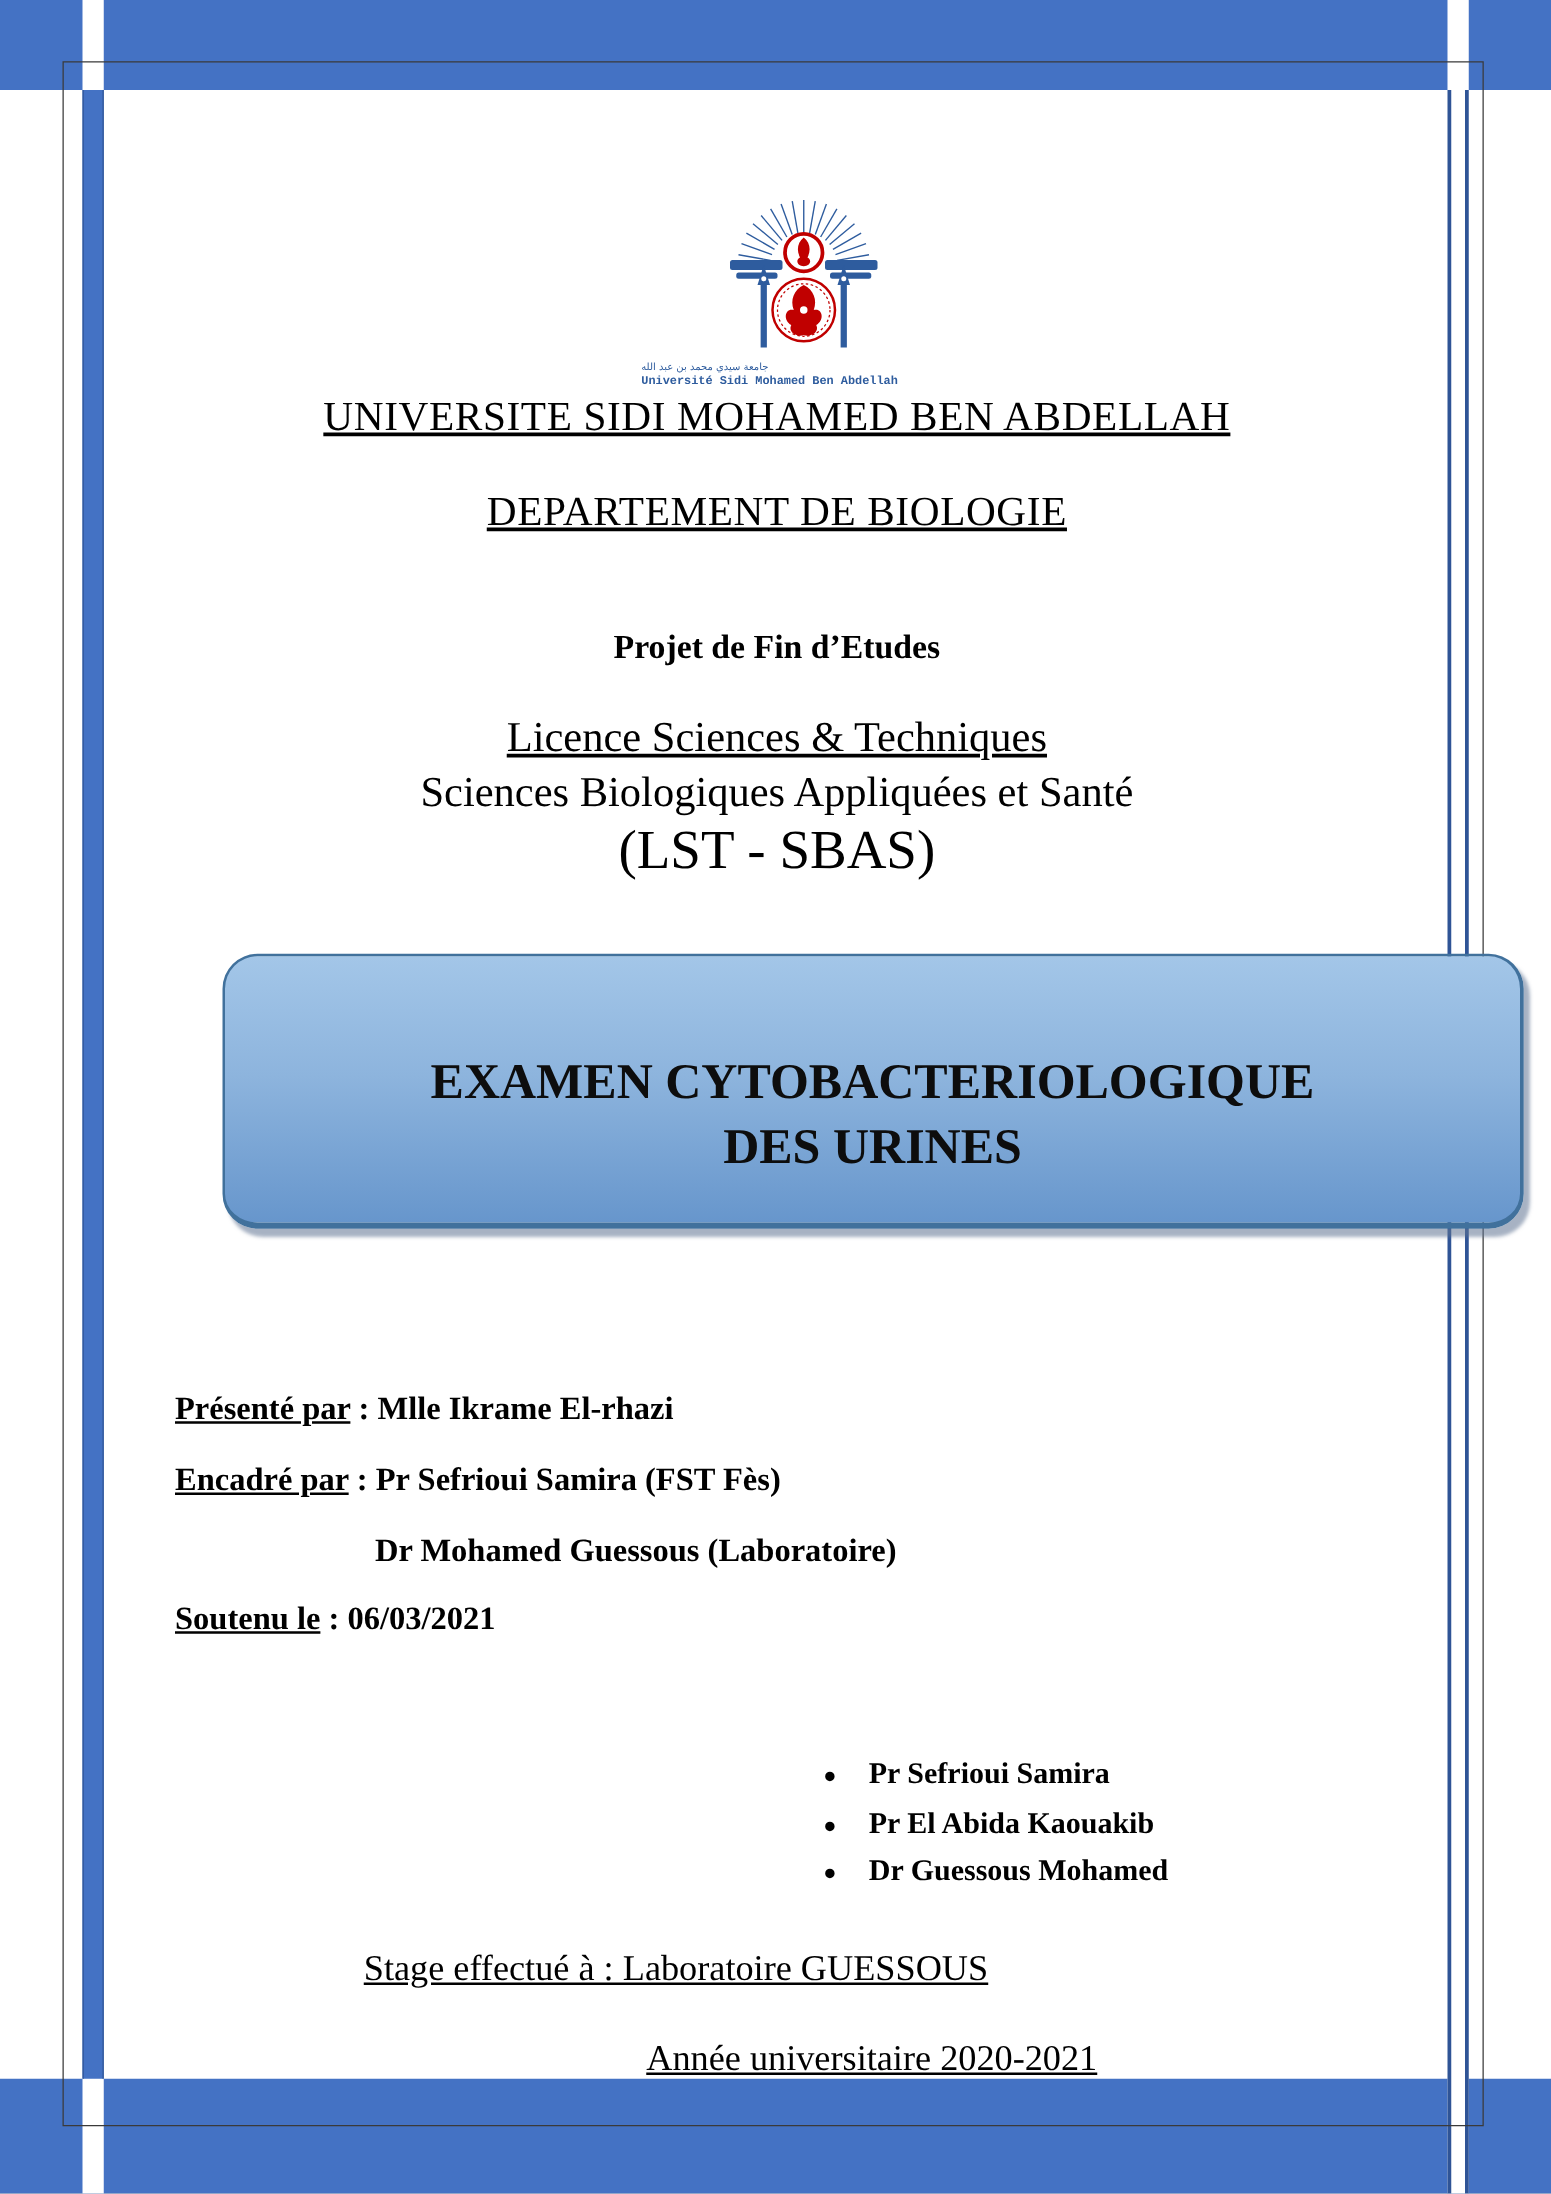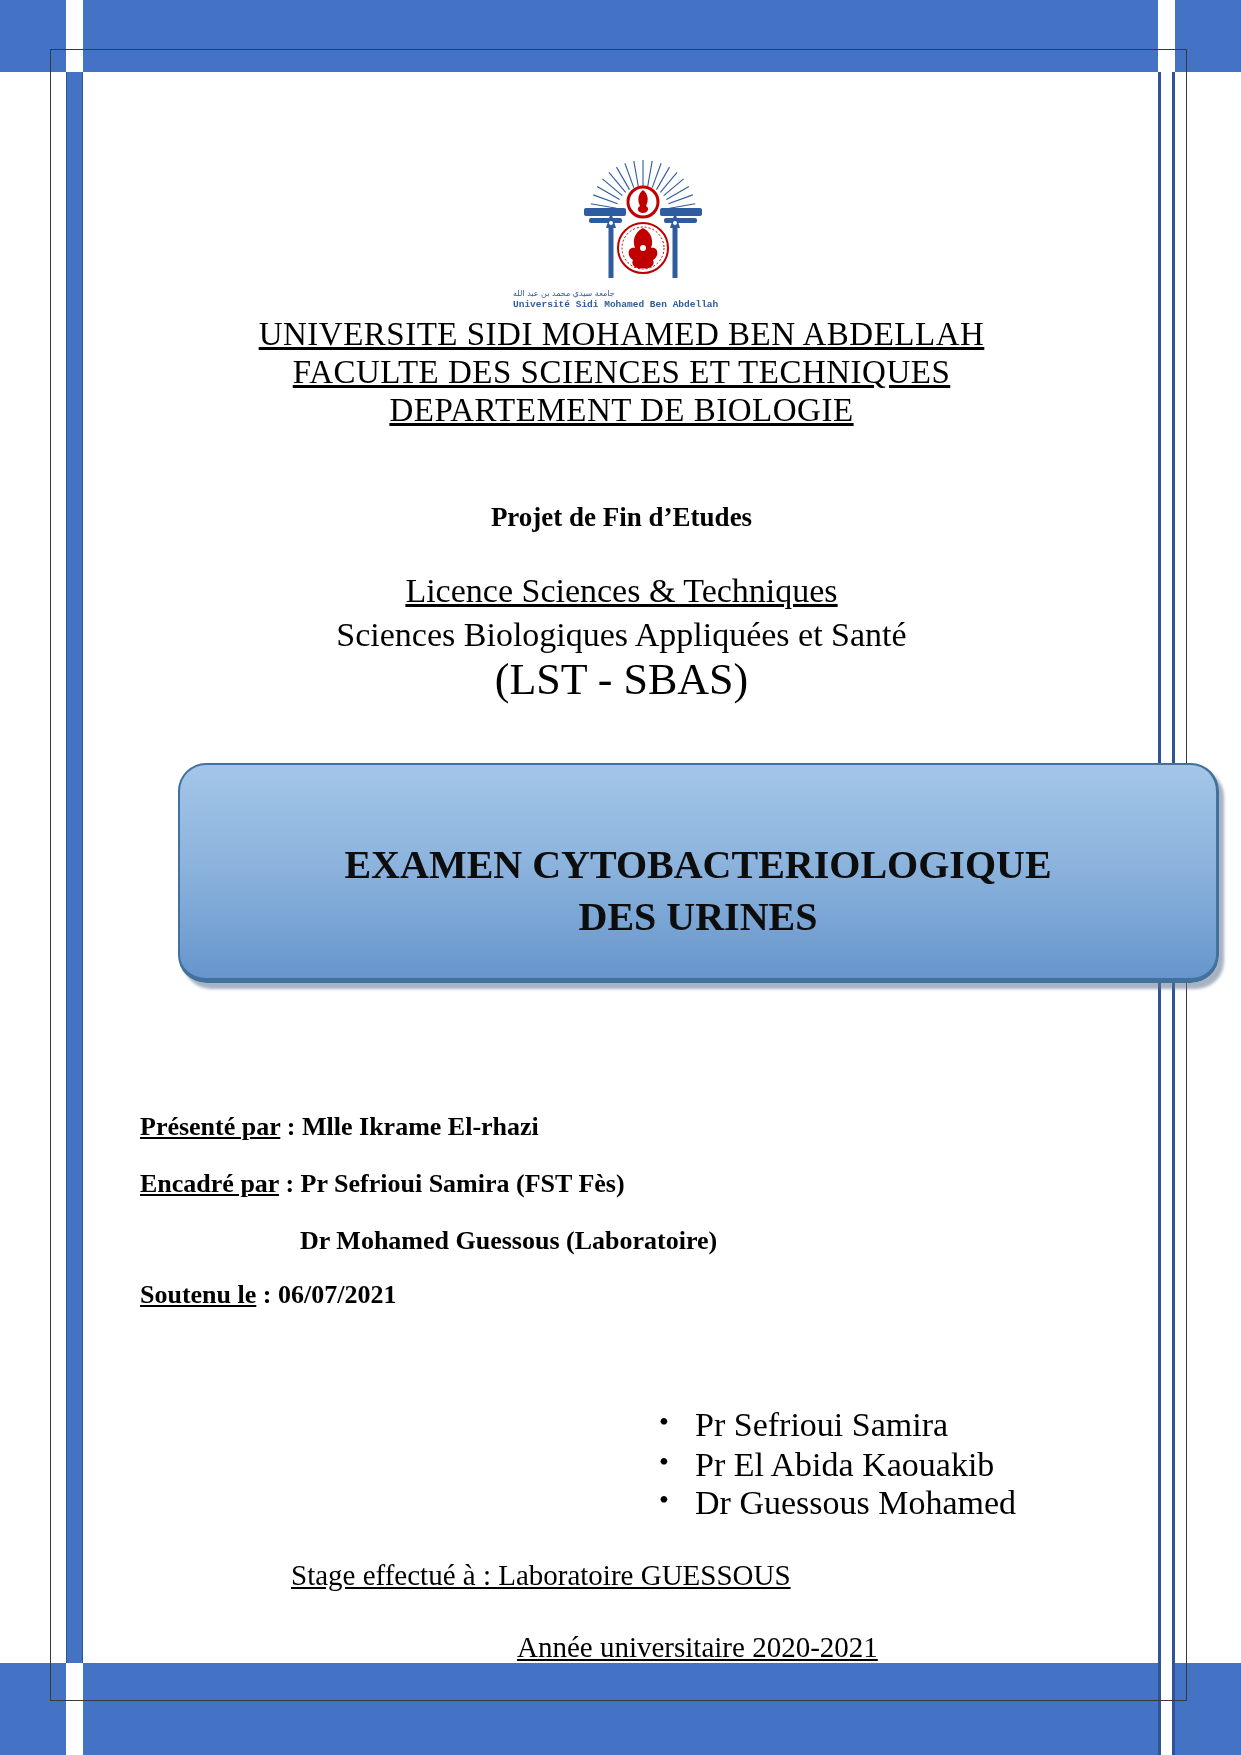--- a/index.html
+++ b/index.html
@@ -46,21 +46,21 @@
 
   
   .detail{position:absolute;left:140px;font-size:26px;font-weight:bold;z-index:5;white-space:nowrap;}
   .detail .lbl{text-decoration:underline;}
   .d-presented{top:1112px;}
   .d-encadre{top:1169px;}
   .d-supervisor2{top:1226px;left:300px;}
   .d-soutenu{top:1280px;}
   .d-devant{top:1361px;}
 
-  .jury-item{position:absolute;left:695px;font-size:34px;font-weight:normal;z-index:5;white-space:nowrap;}
+  .jury-item{position:absolute;left:695px;font-size:24px;font-weight:bold;z-index:5;white-space:nowrap;}
   .jury-item::before{content:"\2022";position:absolute;left:-36px;font-size:28px;}
   .j1{top:1406px;} .j2{top:1446px;} .j3{top:1484px;}
 
   .footer-line{position:absolute;font-size:29px;text-decoration:underline;z-index:5;white-space:nowrap;}
   .f-stage{left:291px;top:1559px;}
   .f-year{left:517px;top:1631px;}
 </style>
 </head>
 <body>
 
@@ -115,21 +115,20 @@
       <circle cx="75" cy="92" r="25" fill="#fff" stroke="#C00000" stroke-width="2"></circle>
       <circle cx="75" cy="92" r="21" fill="none" stroke="#C00000" stroke-width="1" stroke-dasharray="2,2"></circle>
       <path d="M75,72 C83,76 86,84 83,92 C90,90 92,100 85,104 C88,110 80,114 75,112 C70,114 62,110 65,104 C58,100 60,90 67,92 C64,84 67,76 75,72 Z" fill="#C00000"></path>
       <circle cx="75" cy="92" r="3" fill="#fff"></circle>
     </svg>
     <div class="logo-ar">جامعة سيدي محمد بن عبد الله</div>
     <div class="logo-fr">Université Sidi Mohamed Ben Abdellah</div>
   </div>
 
   <div class="ctr h h1">UNIVERSITE SIDI MOHAMED BEN ABDELLAH</div>
-  <div class="ctr h h2">FACULTE DES SCIENCES ET TECHNIQUES</div>
   <div class="ctr h h3">DEPARTEMENT DE BIOLOGIE</div>
 
   <div class="ctr project-type">Projet de Fin d’Etudes</div>
   <div class="ctr degree">Licence Sciences &amp; Techniques</div>
   <div class="ctr specialty">Sciences Biologiques Appliquées et Santé</div>
   <div class="ctr abbrev">(LST - SBAS)</div>
 
   <div class="title-box">
     <div class="title-line">EXAMEN CYTOBACTERIOLOGIQUE</div>
     <div class="title-line">DES URINES</div>
@@ -139,21 +138,21 @@
     <span class="lbl">Présenté par</span><span class="sep"> : </span><span class="val">Mlle Ikrame El-rhazi</span>
   </div>
 
   <div class="detail d-encadre">
     <span class="lbl">Encadré par</span><span class="sep"> : </span><span class="val">Pr Sefrioui Samira (FST Fès)</span>
   </div>
 
   <div class="detail d-supervisor2">Dr Mohamed Guessous (Laboratoire)</div>
 
   <div class="detail d-soutenu">
-    <span class="lbl">Soutenu le</span><span class="sep"> : </span><span class="val">06/07/2021</span>
+    <span class="lbl">Soutenu le</span><span class="sep"> : </span><span class="val">06/03/2021</span>
   </div>
 
 
   <div class="jury-item j1">Pr Sefrioui Samira</div>
   <div class="jury-item j2">Pr El Abida Kaouakib</div>
   <div class="jury-item j3">Dr Guessous Mohamed</div>
 
   <div class="footer-line f-stage">Stage effectué à : Laboratoire GUESSOUS</div>
   <div class="footer-line f-year">Année universitaire 2020-2021</div>
 

